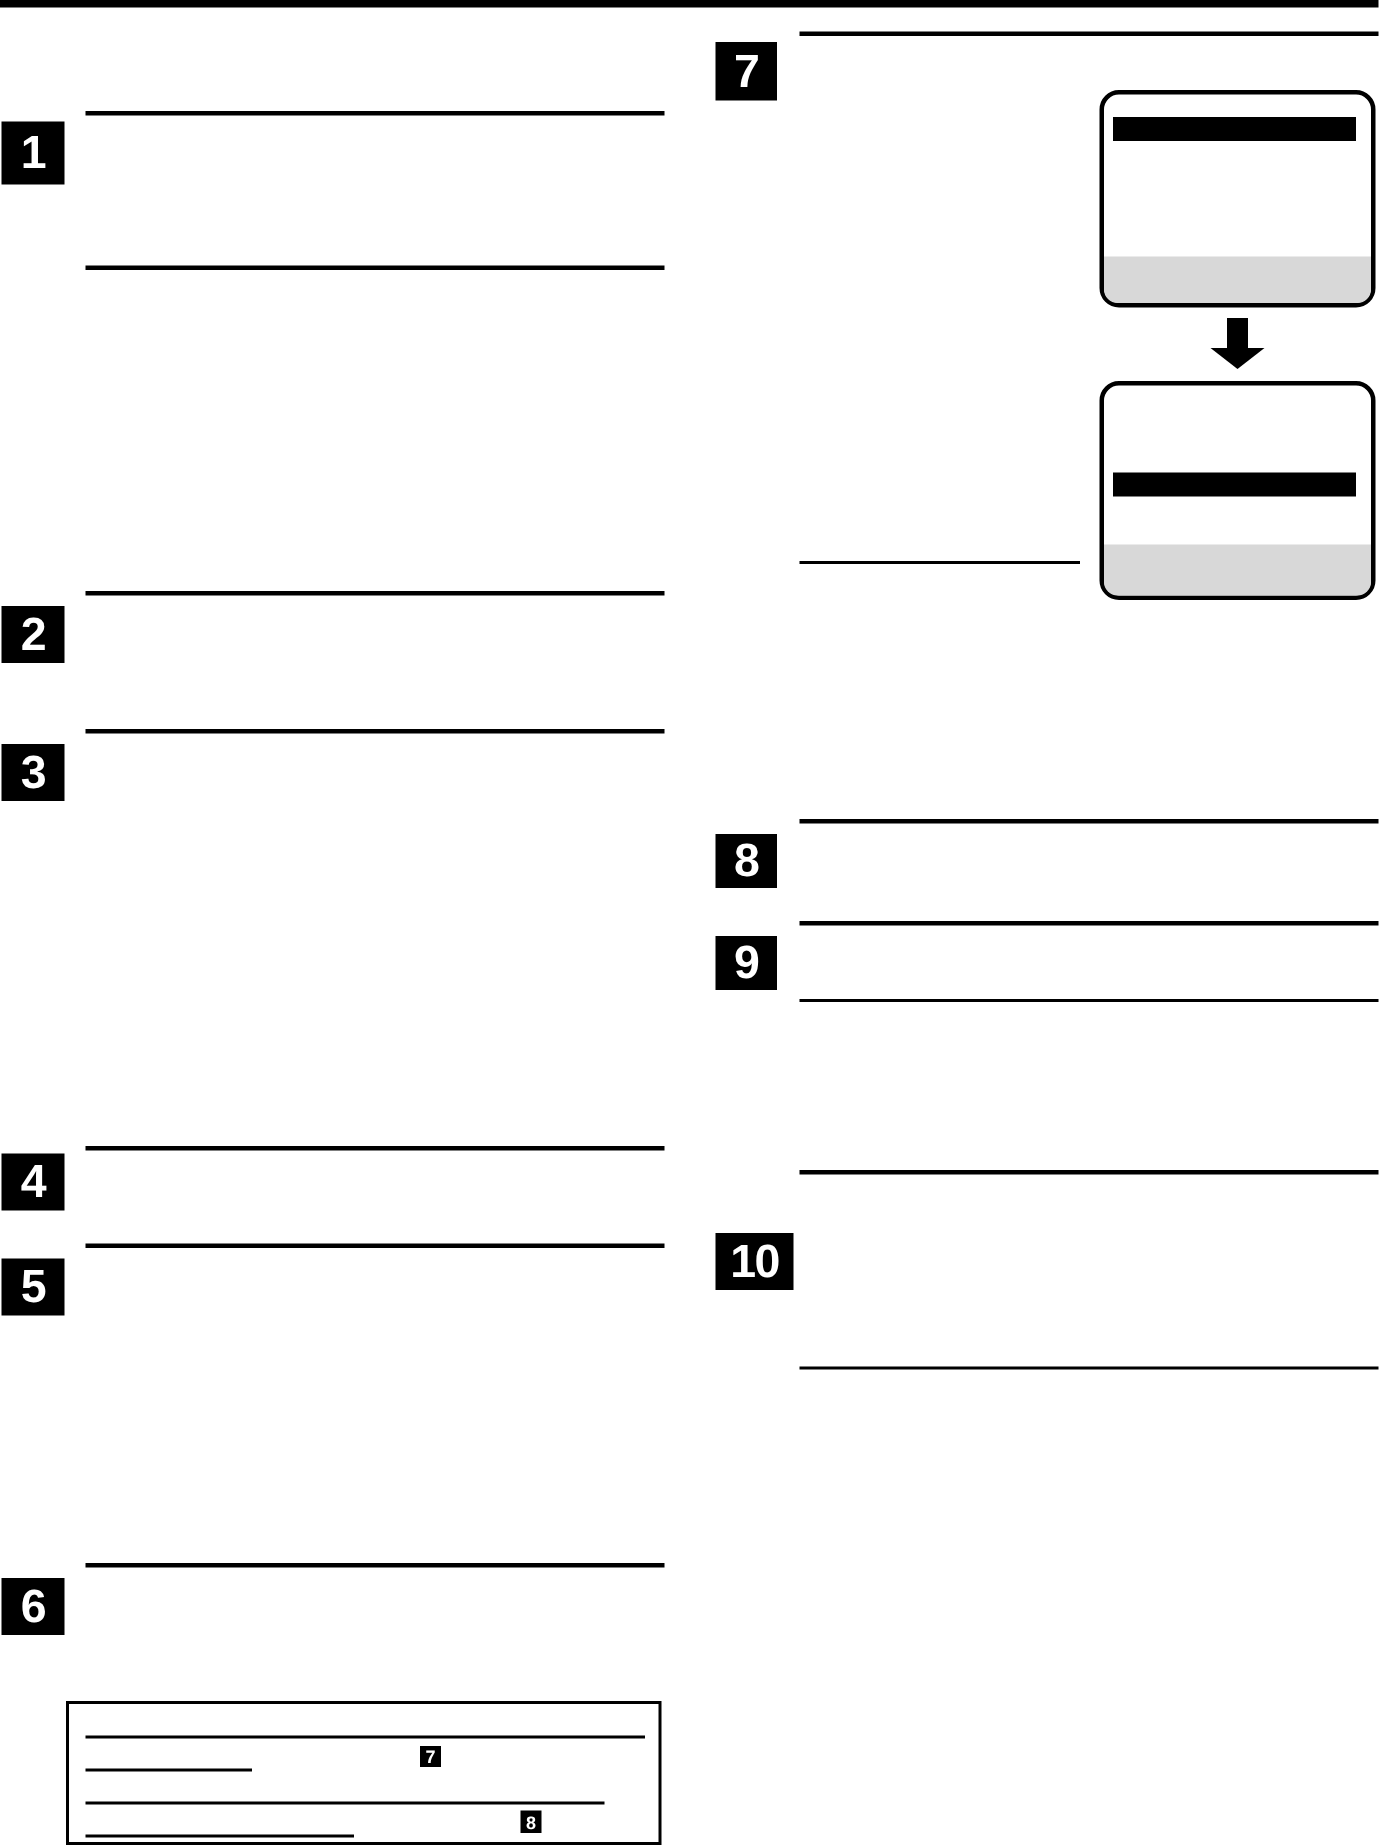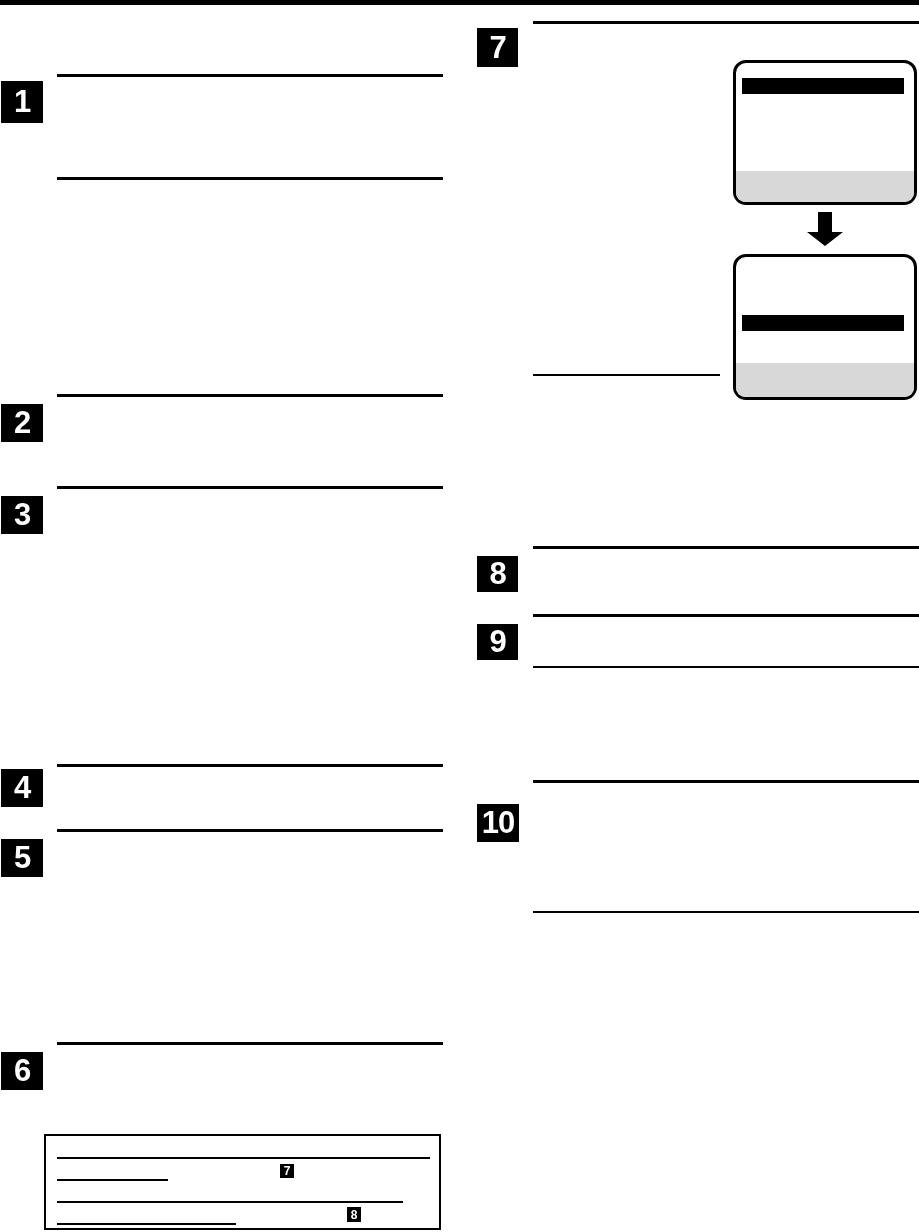--- a/index.html
+++ b/index.html
@@ -121,16 +121,16 @@
   <span>8</span>
 </div>
 
 <div class="abs rule" style="left:533px;top:614px;width:386px;height:3px;"></div>
 <div class="abs badge" style="left:477px;top:624px;width:41px;height:36px;">
   <span>9</span>
 </div>
 <div class="abs rule" style="left:533px;top:666px;width:386px;height:2px;"></div>
 
 <div class="abs rule" style="left:533px;top:780px;width:386px;height:3px;"></div>
-<div class="abs badge" style="left:477px;top:804px;width:42px;height:38px;">
+<div class="abs badge" style="left:477px;top:822px;width:52px;height:38px;">
   <span>10</span>
 </div>
 <div class="abs rule" style="left:533px;top:911px;width:386px;height:2px;"></div>
 
 </body></html>

